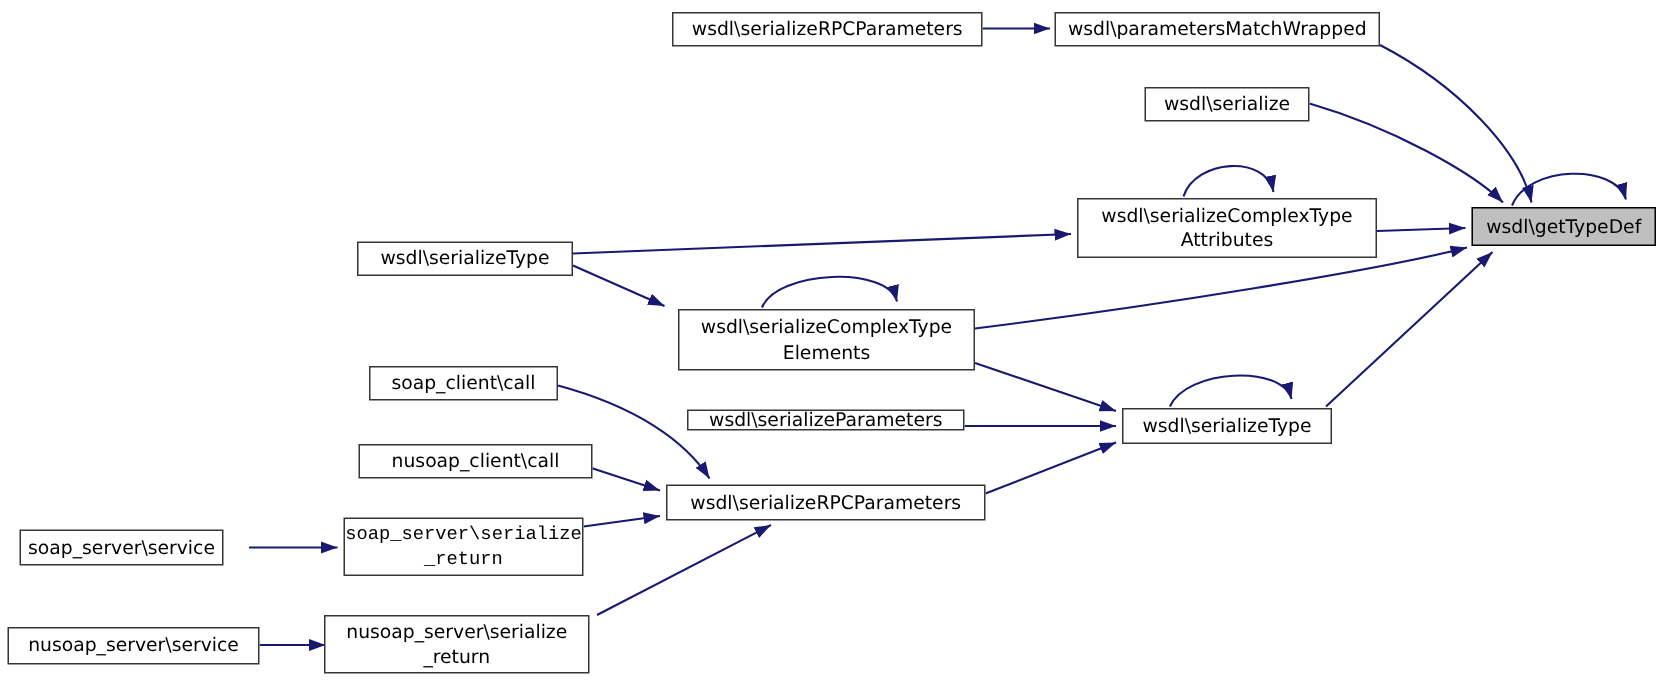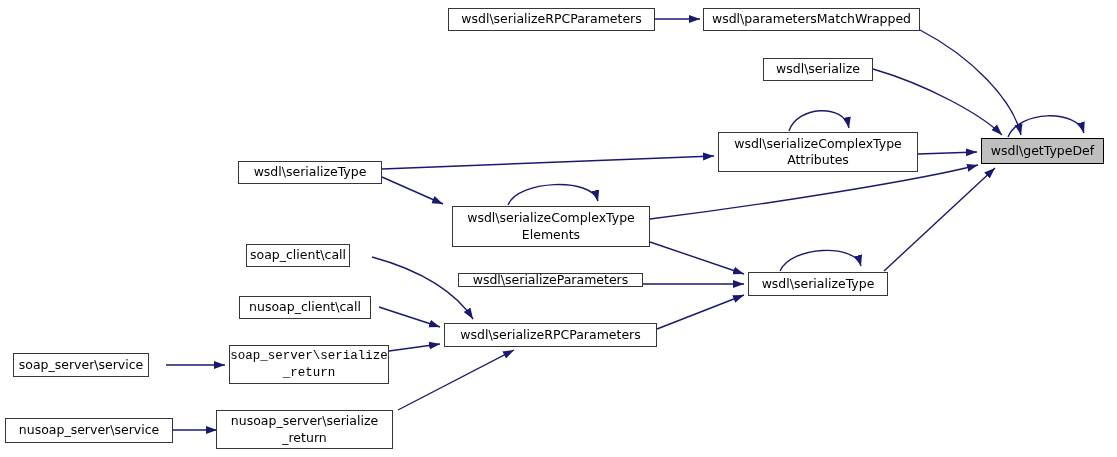--- a/index.html
+++ b/index.html
@@ -68,27 +68,27 @@
   <div class="node" style="left:718px;top:132px;width:200px;height:40px;">wsdl\serializeComplexType
 Attributes</div>
 
   <div class="node node--highlight" style="left:981px;top:138px;width:123px;height:26px;">wsdl\getTypeDef</div>
 
   <div class="node" style="left:238px;top:161px;width:144px;height:23px;">wsdl\serializeType</div>
 
   <div class="node" style="left:452px;top:206px;width:198px;height:41px;">wsdl\serializeComplexType
 Elements</div>
 
-  <div class="node" style="left:246px;top:244px;width:104px;height:23px;">soap_client\call</div>
+  <div class="node" style="left:246px;top:244px;width:126px;height:23px;">soap_client\call</div>
 
   <div class="node" style="left:458px;top:273px;width:185px;height:14px;">wsdl\serializeParameters</div>
 
   <div class="node" style="left:748px;top:272px;width:140px;height:24px;">wsdl\serializeType</div>
 
-  <div class="node" style="left:239px;top:296px;width:132px;height:23px;">nusoap_client\call</div>
+  <div class="node" style="left:239px;top:296px;width:156px;height:23px;">nusoap_client\call</div>
 
   <div class="node" style="left:444px;top:323px;width:213px;height:24px;">wsdl\serializeRPCParameters</div>
 
   <div class="node" style="left:13px;top:353px;width:136px;height:24px;">soap_server\service</div>
 
   <div class="node" style="left:229px;top:345px;width:160px;height:39px;font-family:Liberation Mono, monospace;">soap_server\serialize
 _return</div>
 
   <div class="node" style="left:5px;top:418px;width:168px;height:25px;">nusoap_server\service</div>
 

